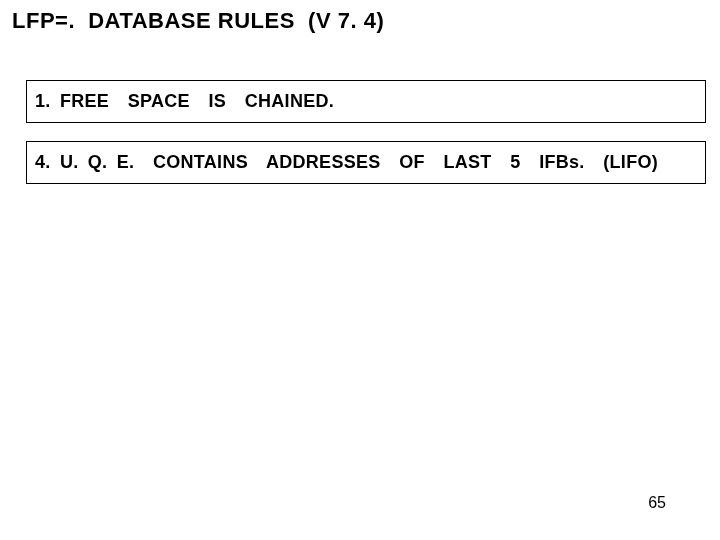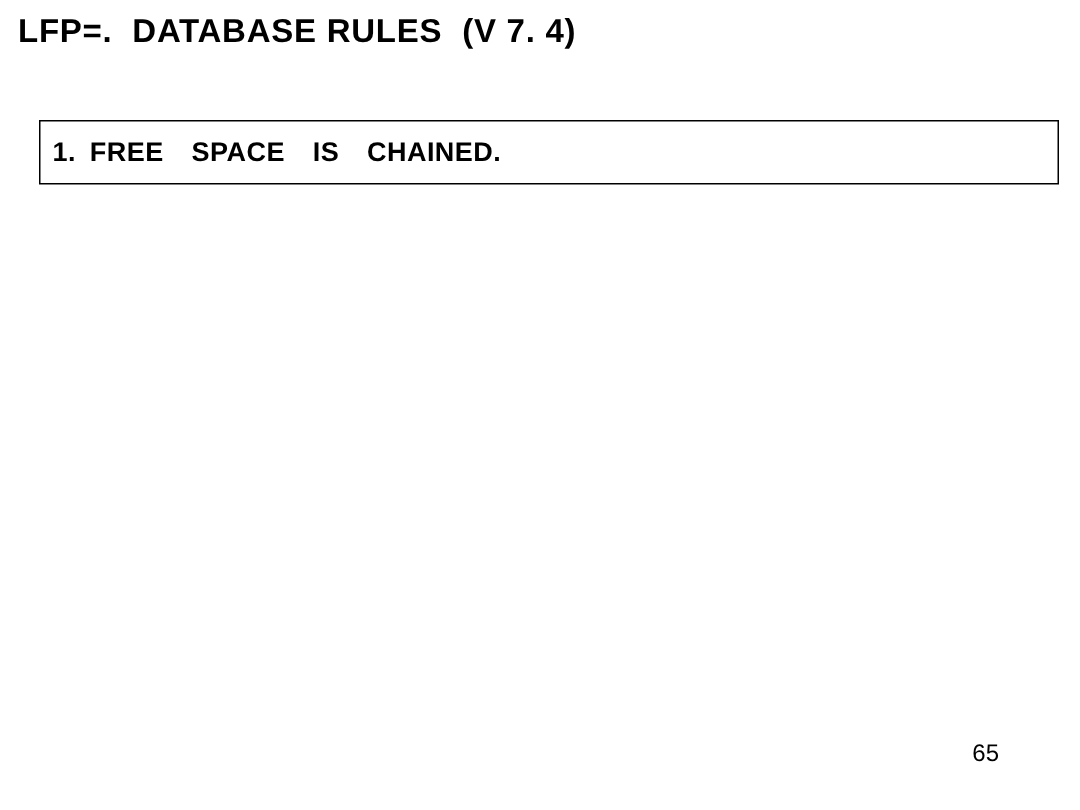--- a/index.html
+++ b/index.html
@@ -53,17 +53,18 @@
 </style>
 </head>
 <body>
 
 <div class="slide">
 
   <div class="title">LFP=.&nbsp;&nbsp;DATABASE RULES&nbsp;&nbsp;(V 7. 4)</div>
 
   <div class="rules">
     <div class="rule-box">1. FREE&nbsp; SPACE&nbsp; IS&nbsp; CHAINED.</div>
+    <div class="rule-box">4. U. Q. E.&nbsp; CONTAINS&nbsp; ADDRESSES&nbsp; OF&nbsp; LAST&nbsp; 5&nbsp; IFBs.&nbsp; (LIFO)</div>
   </div>
 
   <div class="page-number">65</div>
 
 </div>
 
 </body></html>

